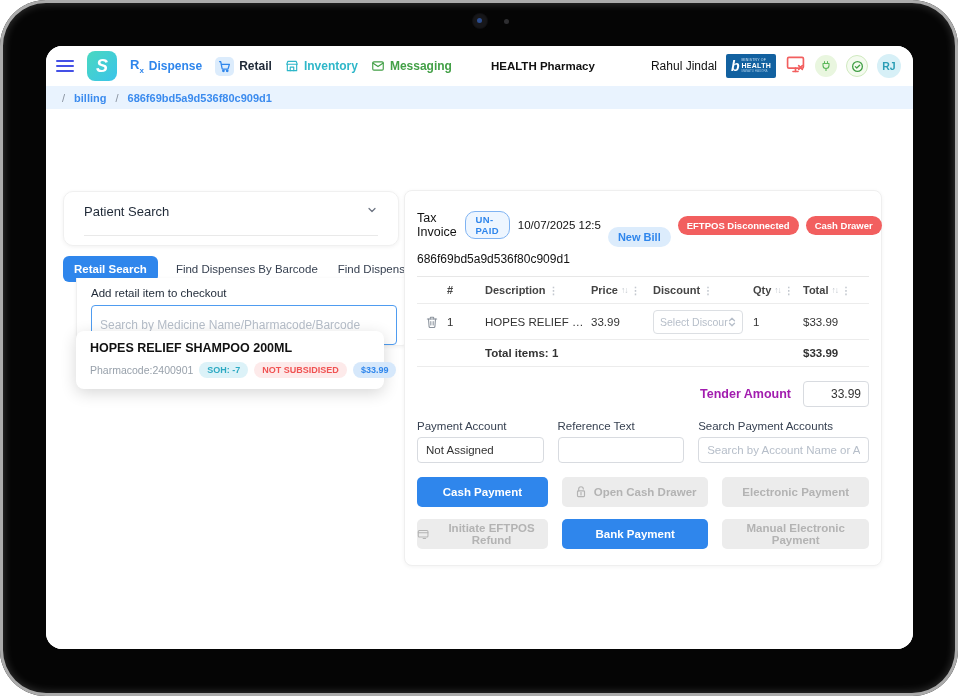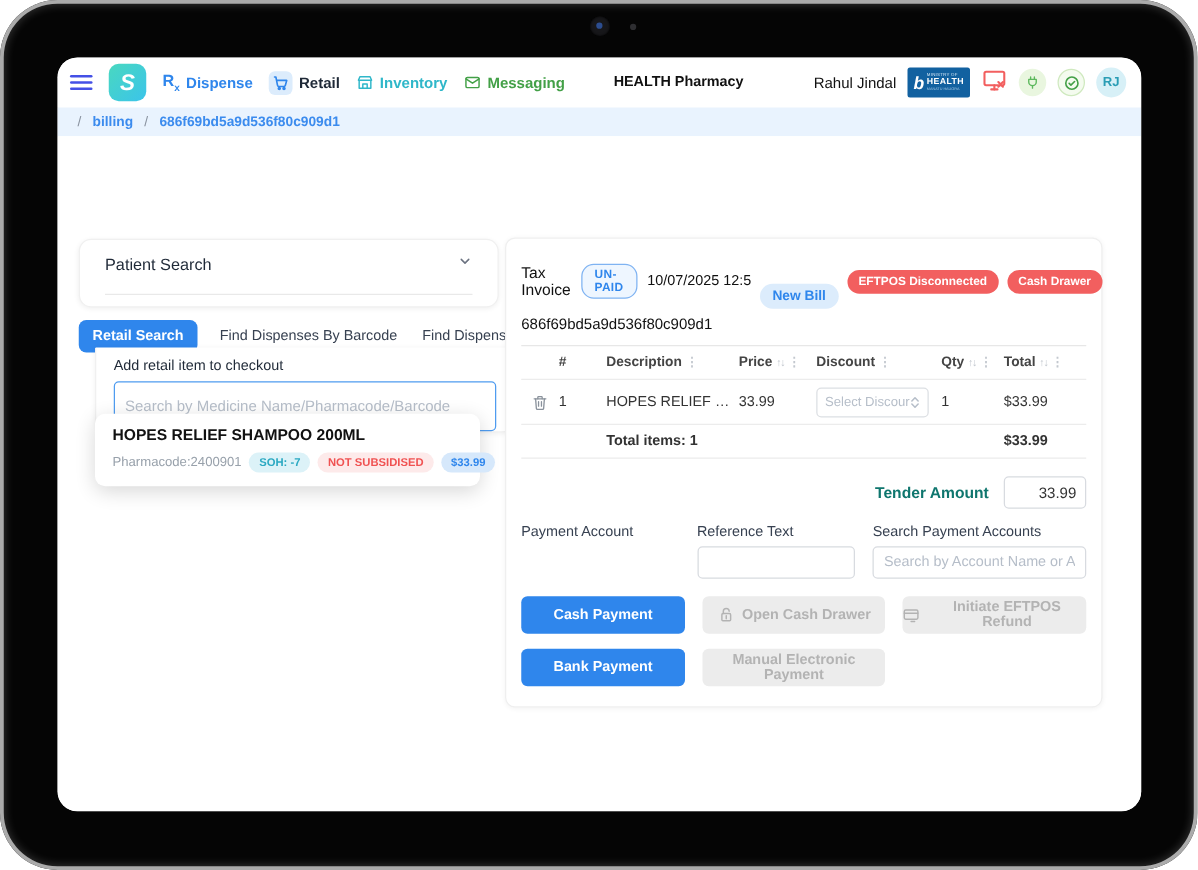--- a/index.html
+++ b/index.html
@@ -99,21 +99,21 @@
   .sort { color:#c3c8cf; font-size:8.5px; letter-spacing:-1px; }
   .kebab { color:#c3c8cf; font-size:10px; cursor:pointer; }
   .tdata { height:36px; }
   .tfoot { height:27px; font-weight:700; }
   .ellipsis { white-space:nowrap; overflow:hidden; text-overflow:ellipsis; padding-right:6px; }
   .trash { cursor:pointer; display:flex; justify-content:center; }
   .discount-select { display:flex; align-items:center; justify-content:space-between; width:90px; height:24px;
                      border:1px solid #dcdfe3; border-radius:4px; padding:0 6px; color:#b6bec9; font-size:10.5px; cursor:pointer; }
 
   .tender-row { display:flex; align-items:center; justify-content:flex-end; gap:12px; margin-top:14px; }
-  .tender-label { font-size:12.5px; font-weight:700; color:#0f766e; }
+  .tender-label { font-size:12.5px; font-weight:700; color:#a21caf; }
   .tender-input { width:66px; height:26px; border:1px solid #d8dbe0; border-radius:4px; text-align:right;
                   padding:0 7px; font-size:12px; color:#333; font-family:"Liberation Sans", sans-serif; }
 
   .fields { display:grid; grid-template-columns:1fr 1fr 1.35fr; gap:14px; margin-top:13px; }
   .f-label { font-size:11.5px; color:#374151; margin-bottom:5px; }
   .f-input { width:100%; height:26px; border:1px solid #d8dbe0; border-radius:4px; padding:0 8px; font-size:11.5px;
              color:#333; font-family:"Liberation Sans", sans-serif; }
   .f-input::placeholder { color:#b6bec9; }
 
   .pay-grid { display:grid; grid-template-columns:1fr 1.12fr 1.12fr; gap:12px 14px; margin-top:14px; }
@@ -338,40 +338,44 @@
         </div>
 
         <div class="tender-row">
           <span class="tender-label">Tender Amount</span>
           <input class="tender-input" type="text" value="33.99" style="">
         </div>
 
         <div class="fields">
           <div>
             <div class="f-label">Payment Account</div>
+            <input class="f-input" type="text" value="Not Assigned" style="">
           </div>
           <div>
             <div class="f-label">Reference Text</div>
             <input class="f-input" type="text" style="">
           </div>
           <div>
             <div class="f-label">Search Payment Accounts</div>
             <input class="f-input" type="text" placeholder="Search by Account Name or Account ID" style="">
           </div>
         </div>
 
         <div class="pay-grid">
           <button class="btn btn-primary">Cash Payment</button>
           <button class="btn btn-disabled">
             <svg width="14" height="14" viewBox="0 0 24 24" fill="none" stroke="#b3b3b3" stroke-width="2" stroke-linecap="round" stroke-linejoin="round">
                 <path d="M8 10V7a4 4 0 0 1 8 0"></path>
                 <rect x="6" y="10" width="12" height="10" rx="1.5"></rect>
                 <path d="M12 13v4"></path>
               </svg>
             <span>Open Cash Drawer</span>
+          </button>
+          <button class="btn btn-disabled">
+            <span>Electronic Payment</span>
           </button>
           <button class="btn btn-disabled">
             <svg width="14" height="14" viewBox="0 0 24 24" fill="none" stroke="#b3b3b3" stroke-width="2" stroke-linecap="round" stroke-linejoin="round">
                 <rect x="2.5" y="5" width="19" height="13" rx="2"></rect>
                 <path d="M2.5 9.5h19"></path>
                 <path d="M12 21h5"></path>
               </svg>
             <span>Initiate EFTPOS Refund</span>
           </button>
           <button class="btn btn-primary">Bank Payment</button>

